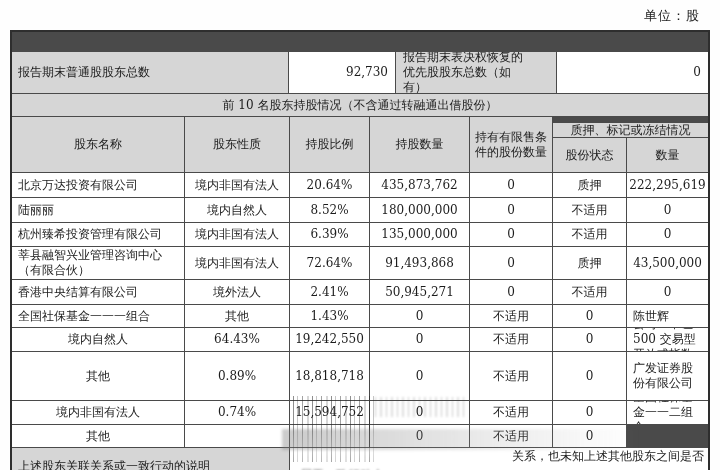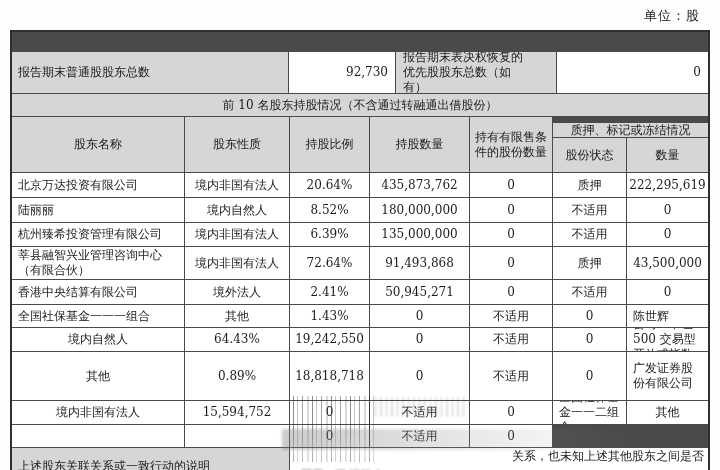--- a/index.html
+++ b/index.html
@@ -163,20 +163,21 @@
       <div class="cell left">中国农业银行股份有限公司－中证 500 交易型开放式指数证券投资基金</div>
       <div class="cell">其他</div>
       <div class="cell">0.89%</div>
       <div class="cell">18,818,718</div>
       <div class="cell">0</div>
       <div class="cell">不适用</div>
       <div class="cell">0</div>
 
       <div class="cell left">广发证券股份有限公司</div>
       <div class="cell">境内非国有法人</div>
+      <div class="cell">0.74%</div>
       <div class="cell">15,594,752</div>
       <div class="cell">0</div>
       <div class="cell">不适用</div>
       <div class="cell">0</div>
 
       <div class="cell left">全国社保基金一一二组合</div>
       <div class="cell">其他</div>
       <div class="cell"></div>
       <div class="cell"></div>
       <div class="cell">0</div>

